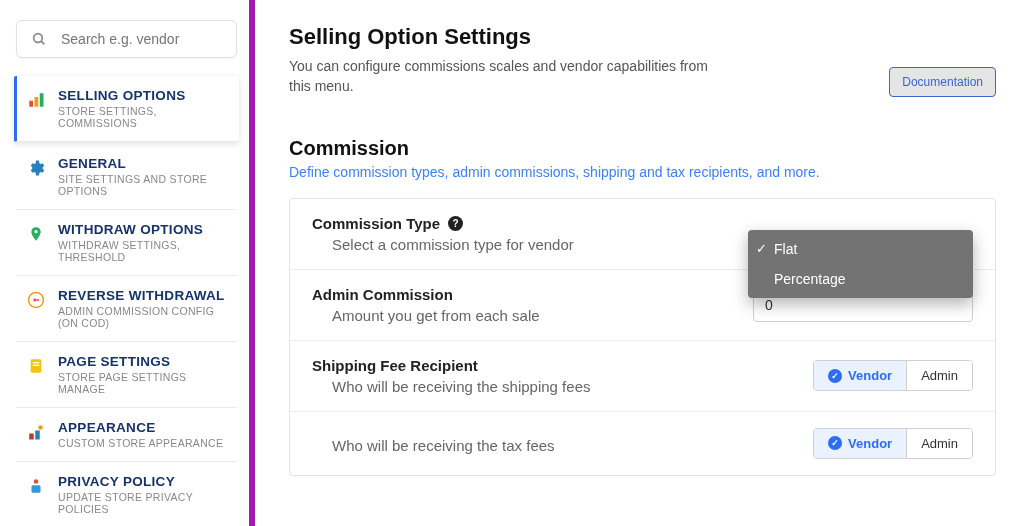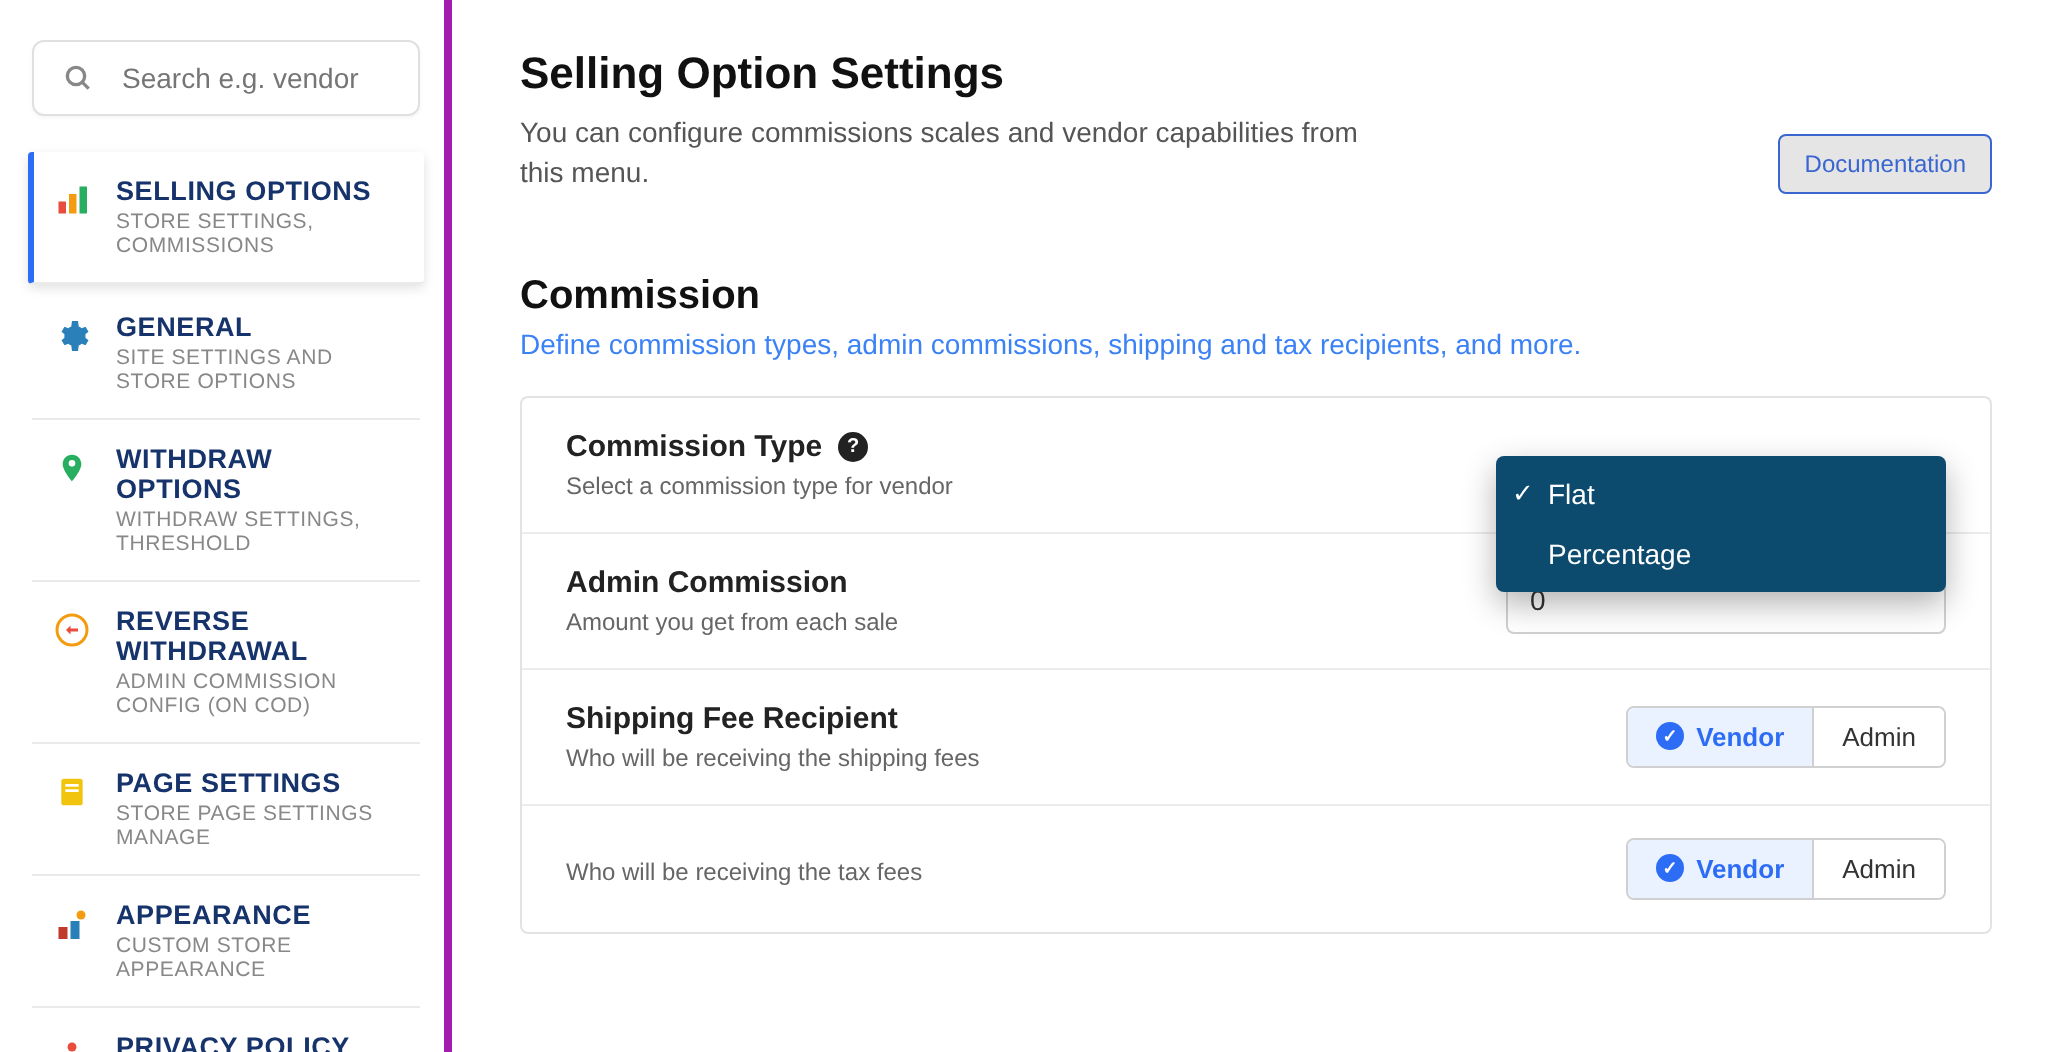--- a/index.html
+++ b/index.html
@@ -7,23 +7,23 @@
     font-family: -apple-system, BlinkMacSystemFont, "Segoe UI", Helvetica, Arial, sans-serif;
     background: #fff;
     width: 1024px;
     height: 526px;
     overflow: hidden;
     display: flex;
     color: #222;
   }
   
   .sidebar {
-    width: 226px;
+    width: 255px;
     padding: 20px 12px 0 16px;
-    border-right: 4px solid #a21caf;
+    border-right: 6px solid #a21caf;
   }
   .search-wrap {
     display: flex;
     align-items: center;
     background: #fff;
     border: 1px solid #e0e0e0;
     border-radius: 6px;
     padding: 10px 14px;
     box-shadow: 0 1px 2px rgba(0,0,0,0.04);
     margin-bottom: 18px;
@@ -132,21 +132,21 @@
     border-bottom: 1px solid #ececec;
   }
   .row:last-child { border-bottom:none; }
   .row-left { flex:1; }
   .row-title {
     font-size: 15px;
     font-weight: 700;
     display:flex;
     align-items:center;
   }
-  .row-sub { font-size: 12px; color:#666; margin-top:4px; }
+  .row-sub { font-size: 15px; color:#666; margin-top:4px;margin-left:20px; }
   .help-icon {
     width:15px;height:15px;border-radius:50%;background:#222;color:#fff;
     display:inline-flex;align-items:center;justify-content:center;
     font-size:10px;font-weight:700;margin-left:8px;
   }
   .row-right { width: 230px; display:flex; justify-content:flex-end; position:relative; }
   .text-input {
     width: 220px;
     border: 1px solid #d0d0d0;
     border-radius: 4px;
@@ -182,21 +182,21 @@
     font-size:9px;display:none;align-items:center;justify-content:center;
     margin-right:6px;
   }
   .toggle-sep { width:1px; background:#d0d0d0; }
   
   .dropdown-pop {
     position:absolute;
     top: -4px;
     right: 0;
     width: 225px;
-    background:#0c4a6e;
+    background:#737373;
     border-radius:4px;
     box-shadow: 0 6px 16px rgba(0,0,0,0.3);
     padding: 4px 0;
     z-index: 20;
   }
   .dd-item {
     padding: 7px 14px 7px 26px;
     color:#fff;
     font-size:14px;
     cursor:pointer;

